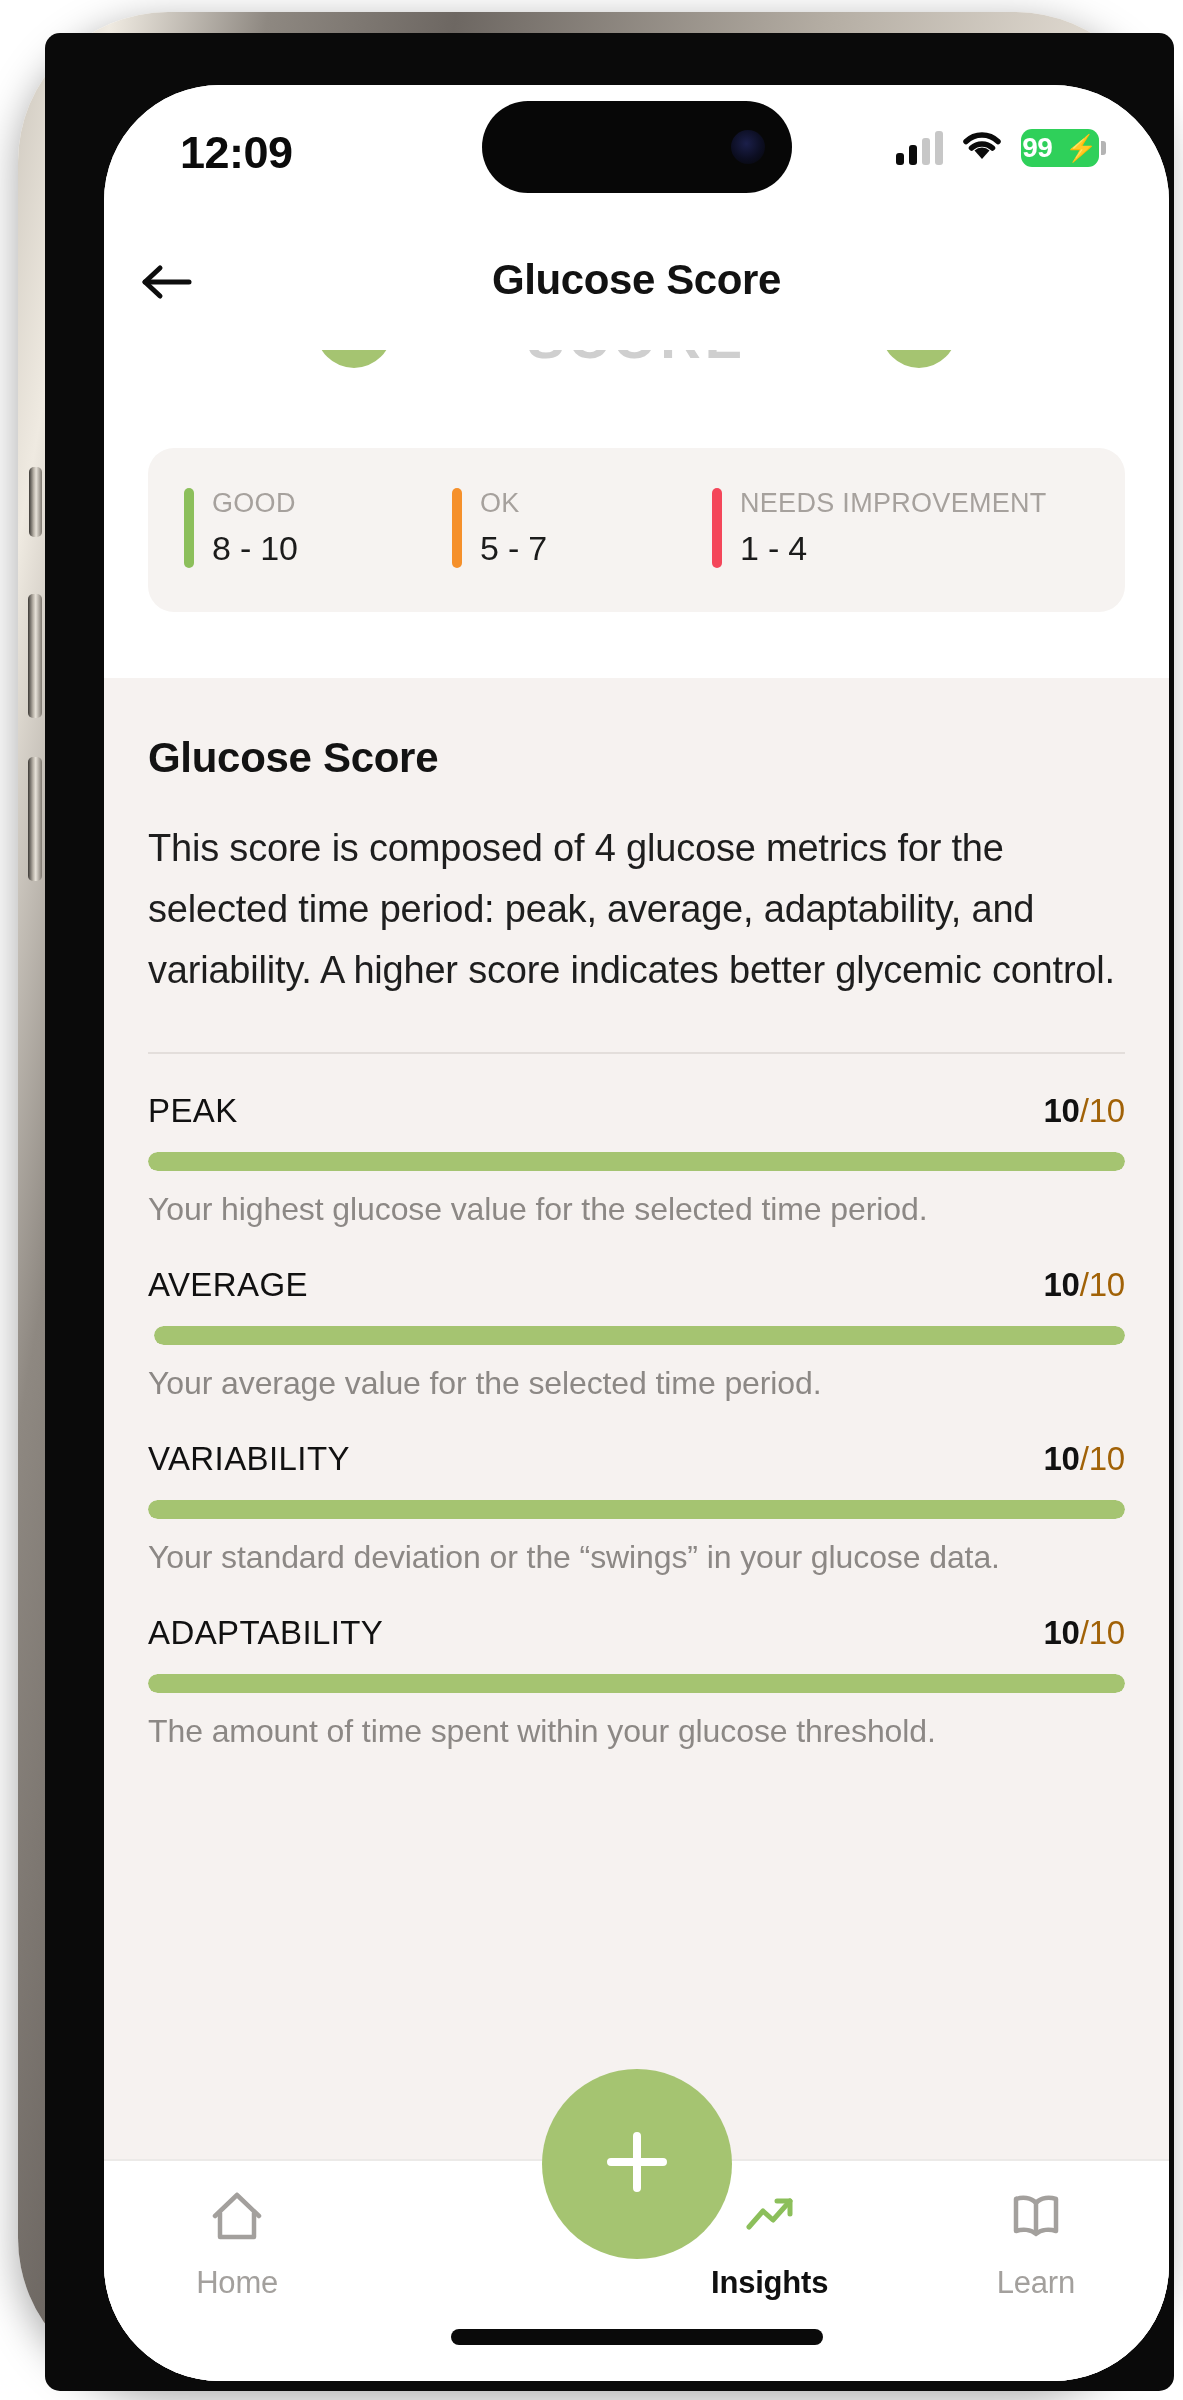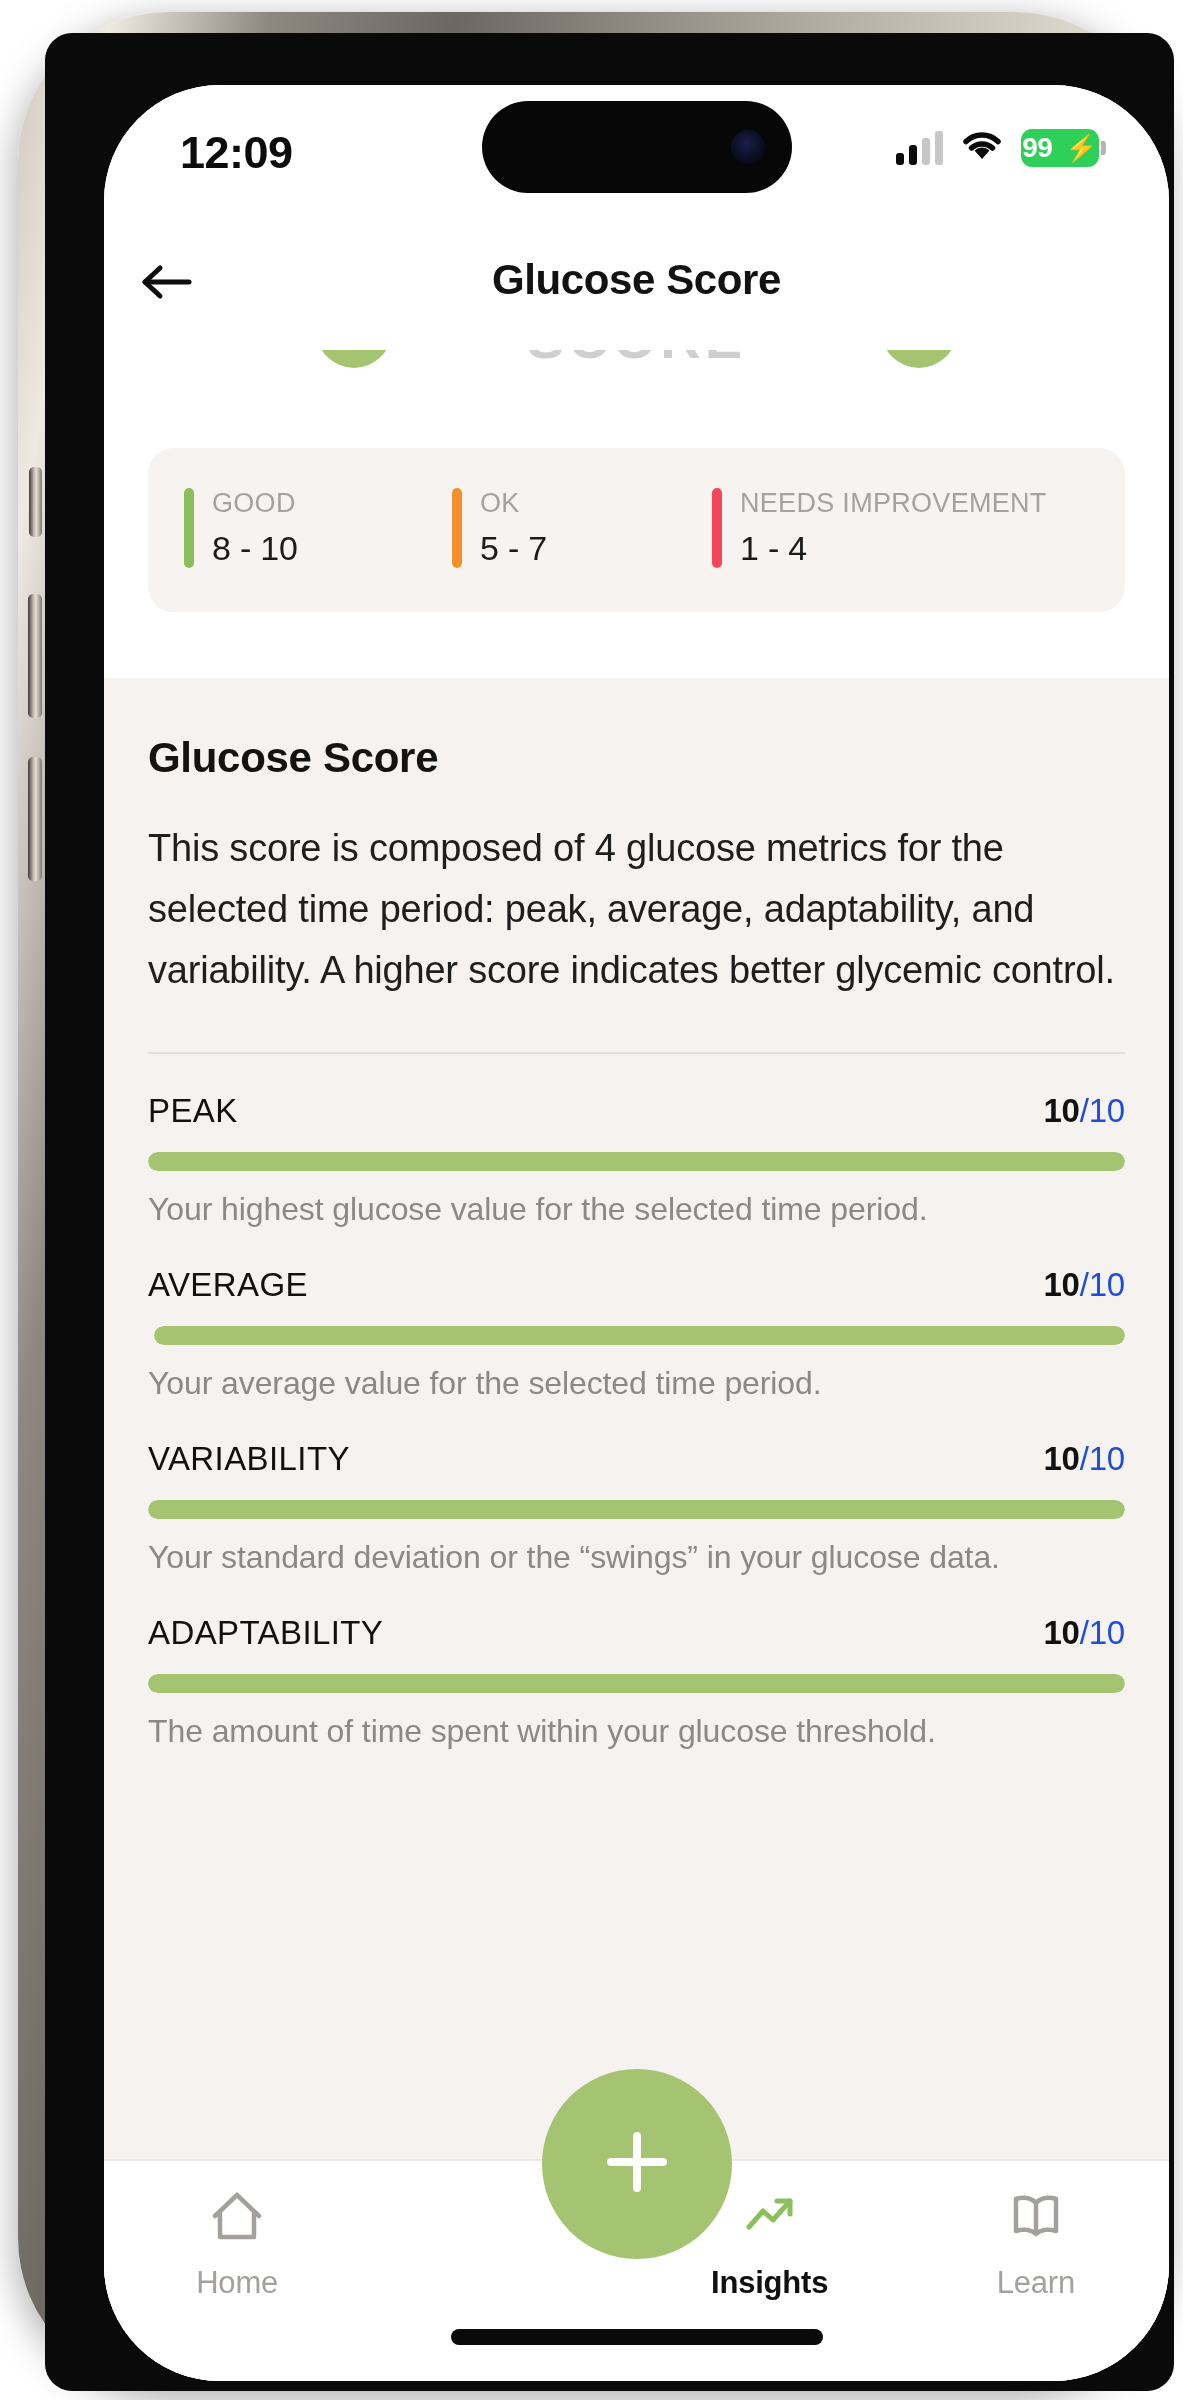--- a/index.html
+++ b/index.html
@@ -25,21 +25,21 @@
     border-radius: 150px;
     background: linear-gradient(100deg,#cdc7bd 0%,#efeae1 6%,#8e8881 16%,#6d6762 28%,#b5aea4 52%,#e6e0d7 72%,#938d85 88%,#5d5854 100%);
     box-shadow: 0 10px 40px rgba(0,0,0,.35);
   }
   #phone-bezel {
     position: absolute;
     left: 27px;
     top: 21px;
     width: 1129px;
     height: 2358px;
-    border-radius: 27px;
+    border-radius: 15px;
     background: #0a0a0a;
   }
   #phone-screen {
     position: absolute;
     left: 59px;
     top: 52px;
     width: 1065px;
     height: 2296px;
     border-radius: 116px;
     background: #ffffff;
@@ -263,21 +263,21 @@
     align-items: baseline;
   }
   .metric-name {
     font-size: 33px;
     font-weight: normal;
     color: #111111;
     letter-spacing: 0.4px;
   }
   .metric-score { font-size: 33px; letter-spacing: -0.2px; }
   .metric-score .val { font-weight: bold; color: #111111; }
-  .metric-score .den { color: #1d4ed8; margin-top: 32px; }
+  .metric-score .den { color: #a16207; margin-top: 32px; }
   .metric-track {
     margin-top: 22px;
     height: 19px;
     border-radius: 12px;
     background: transparent;
     overflow: hidden;
   }
   .metric-fill {
     height: 100%;
     border-radius: 12px;

